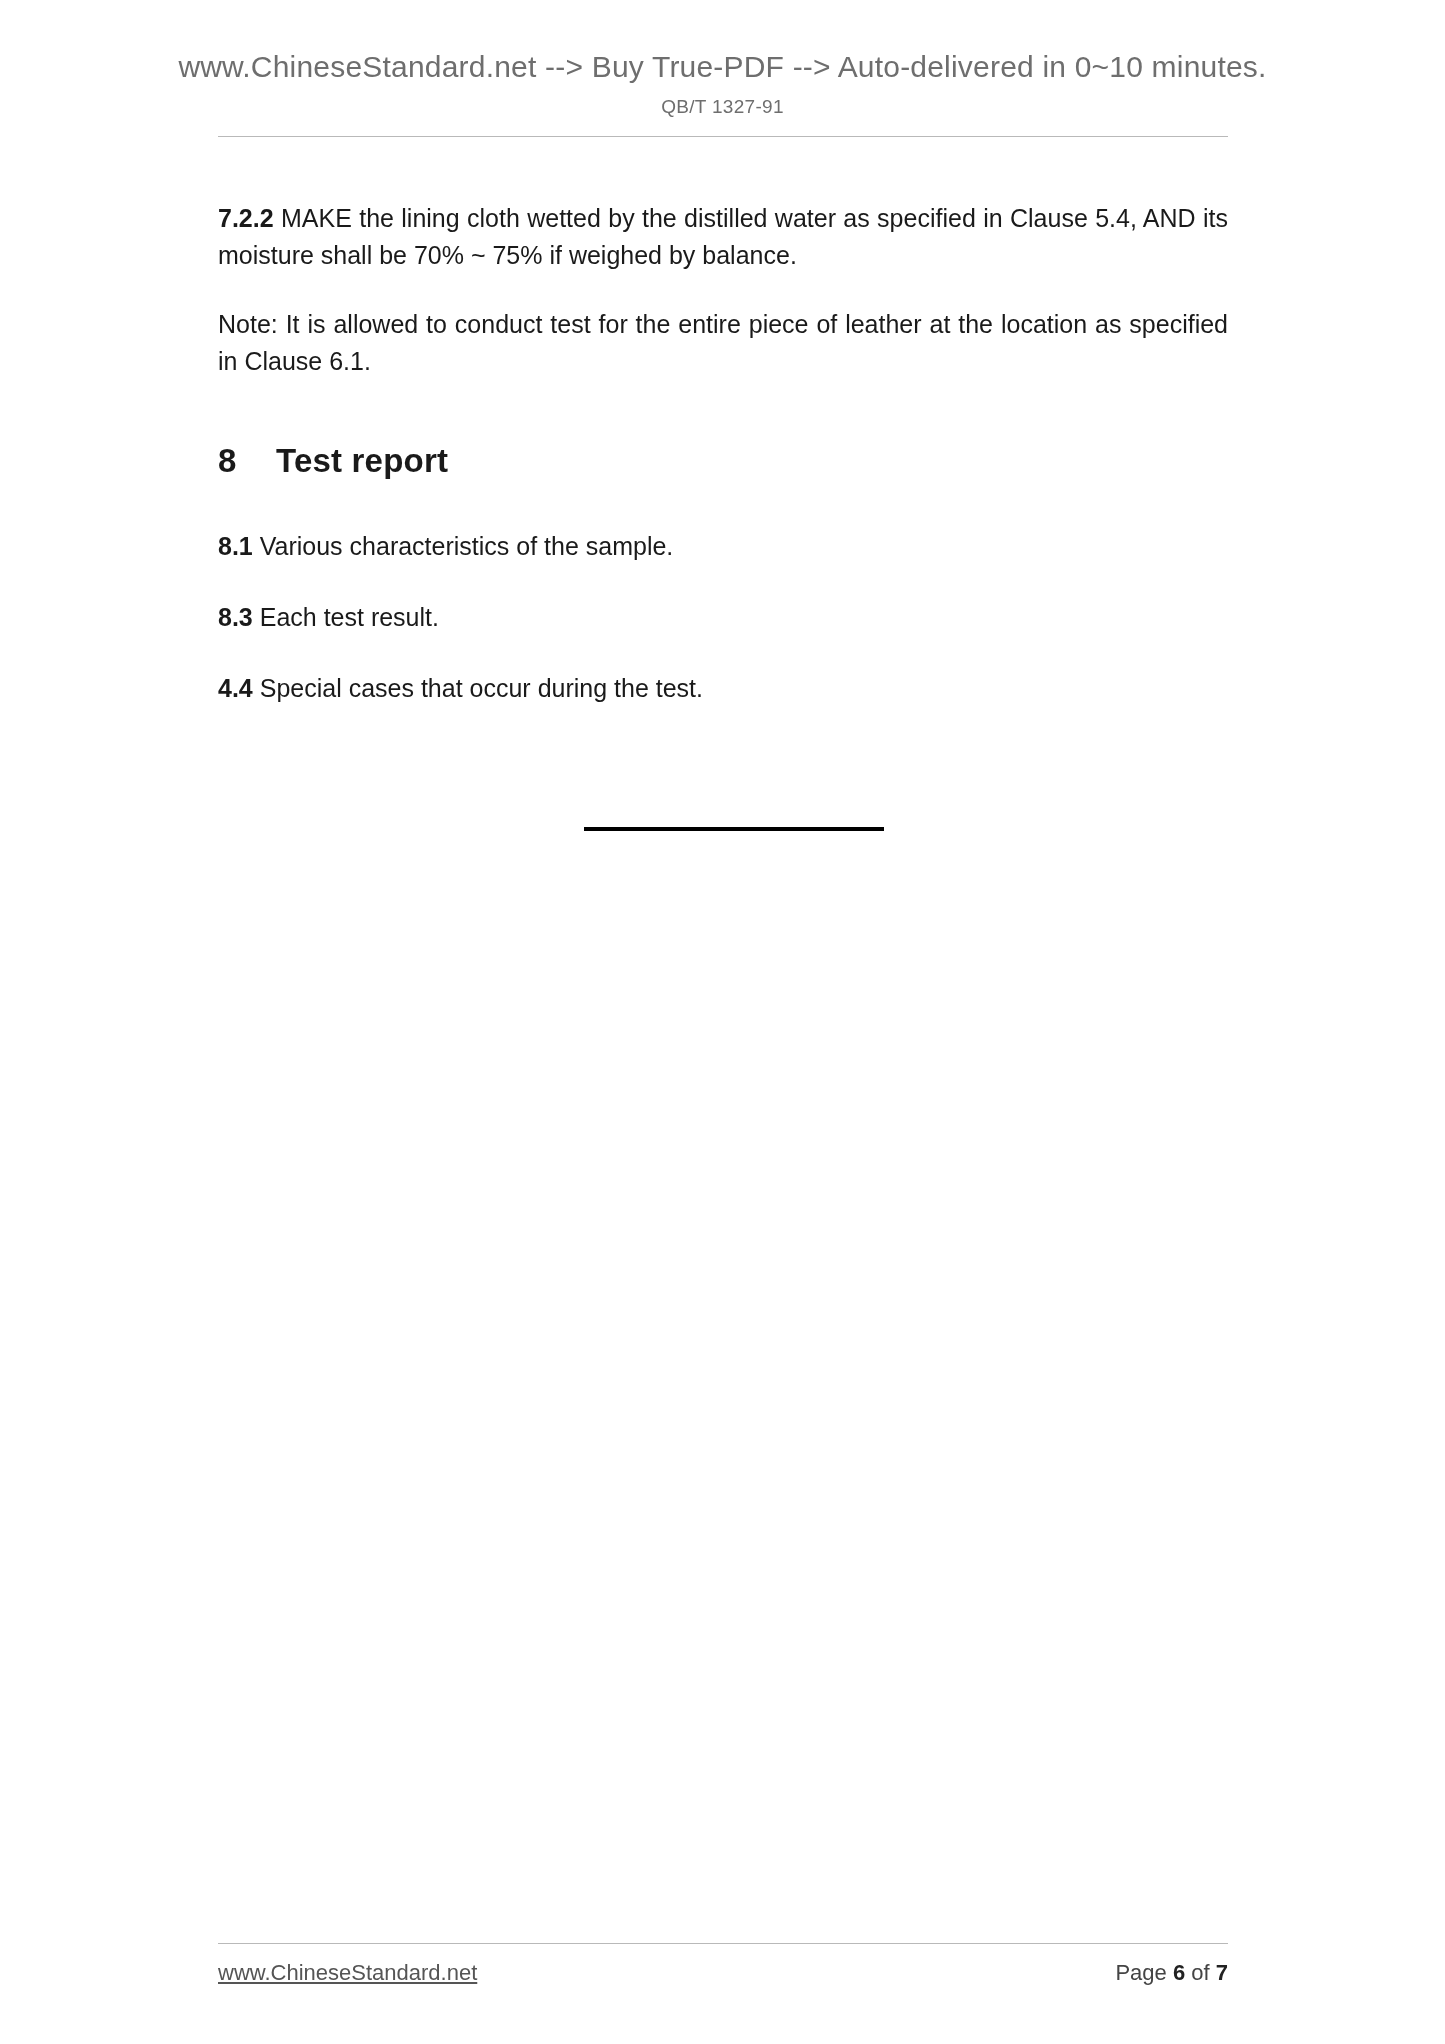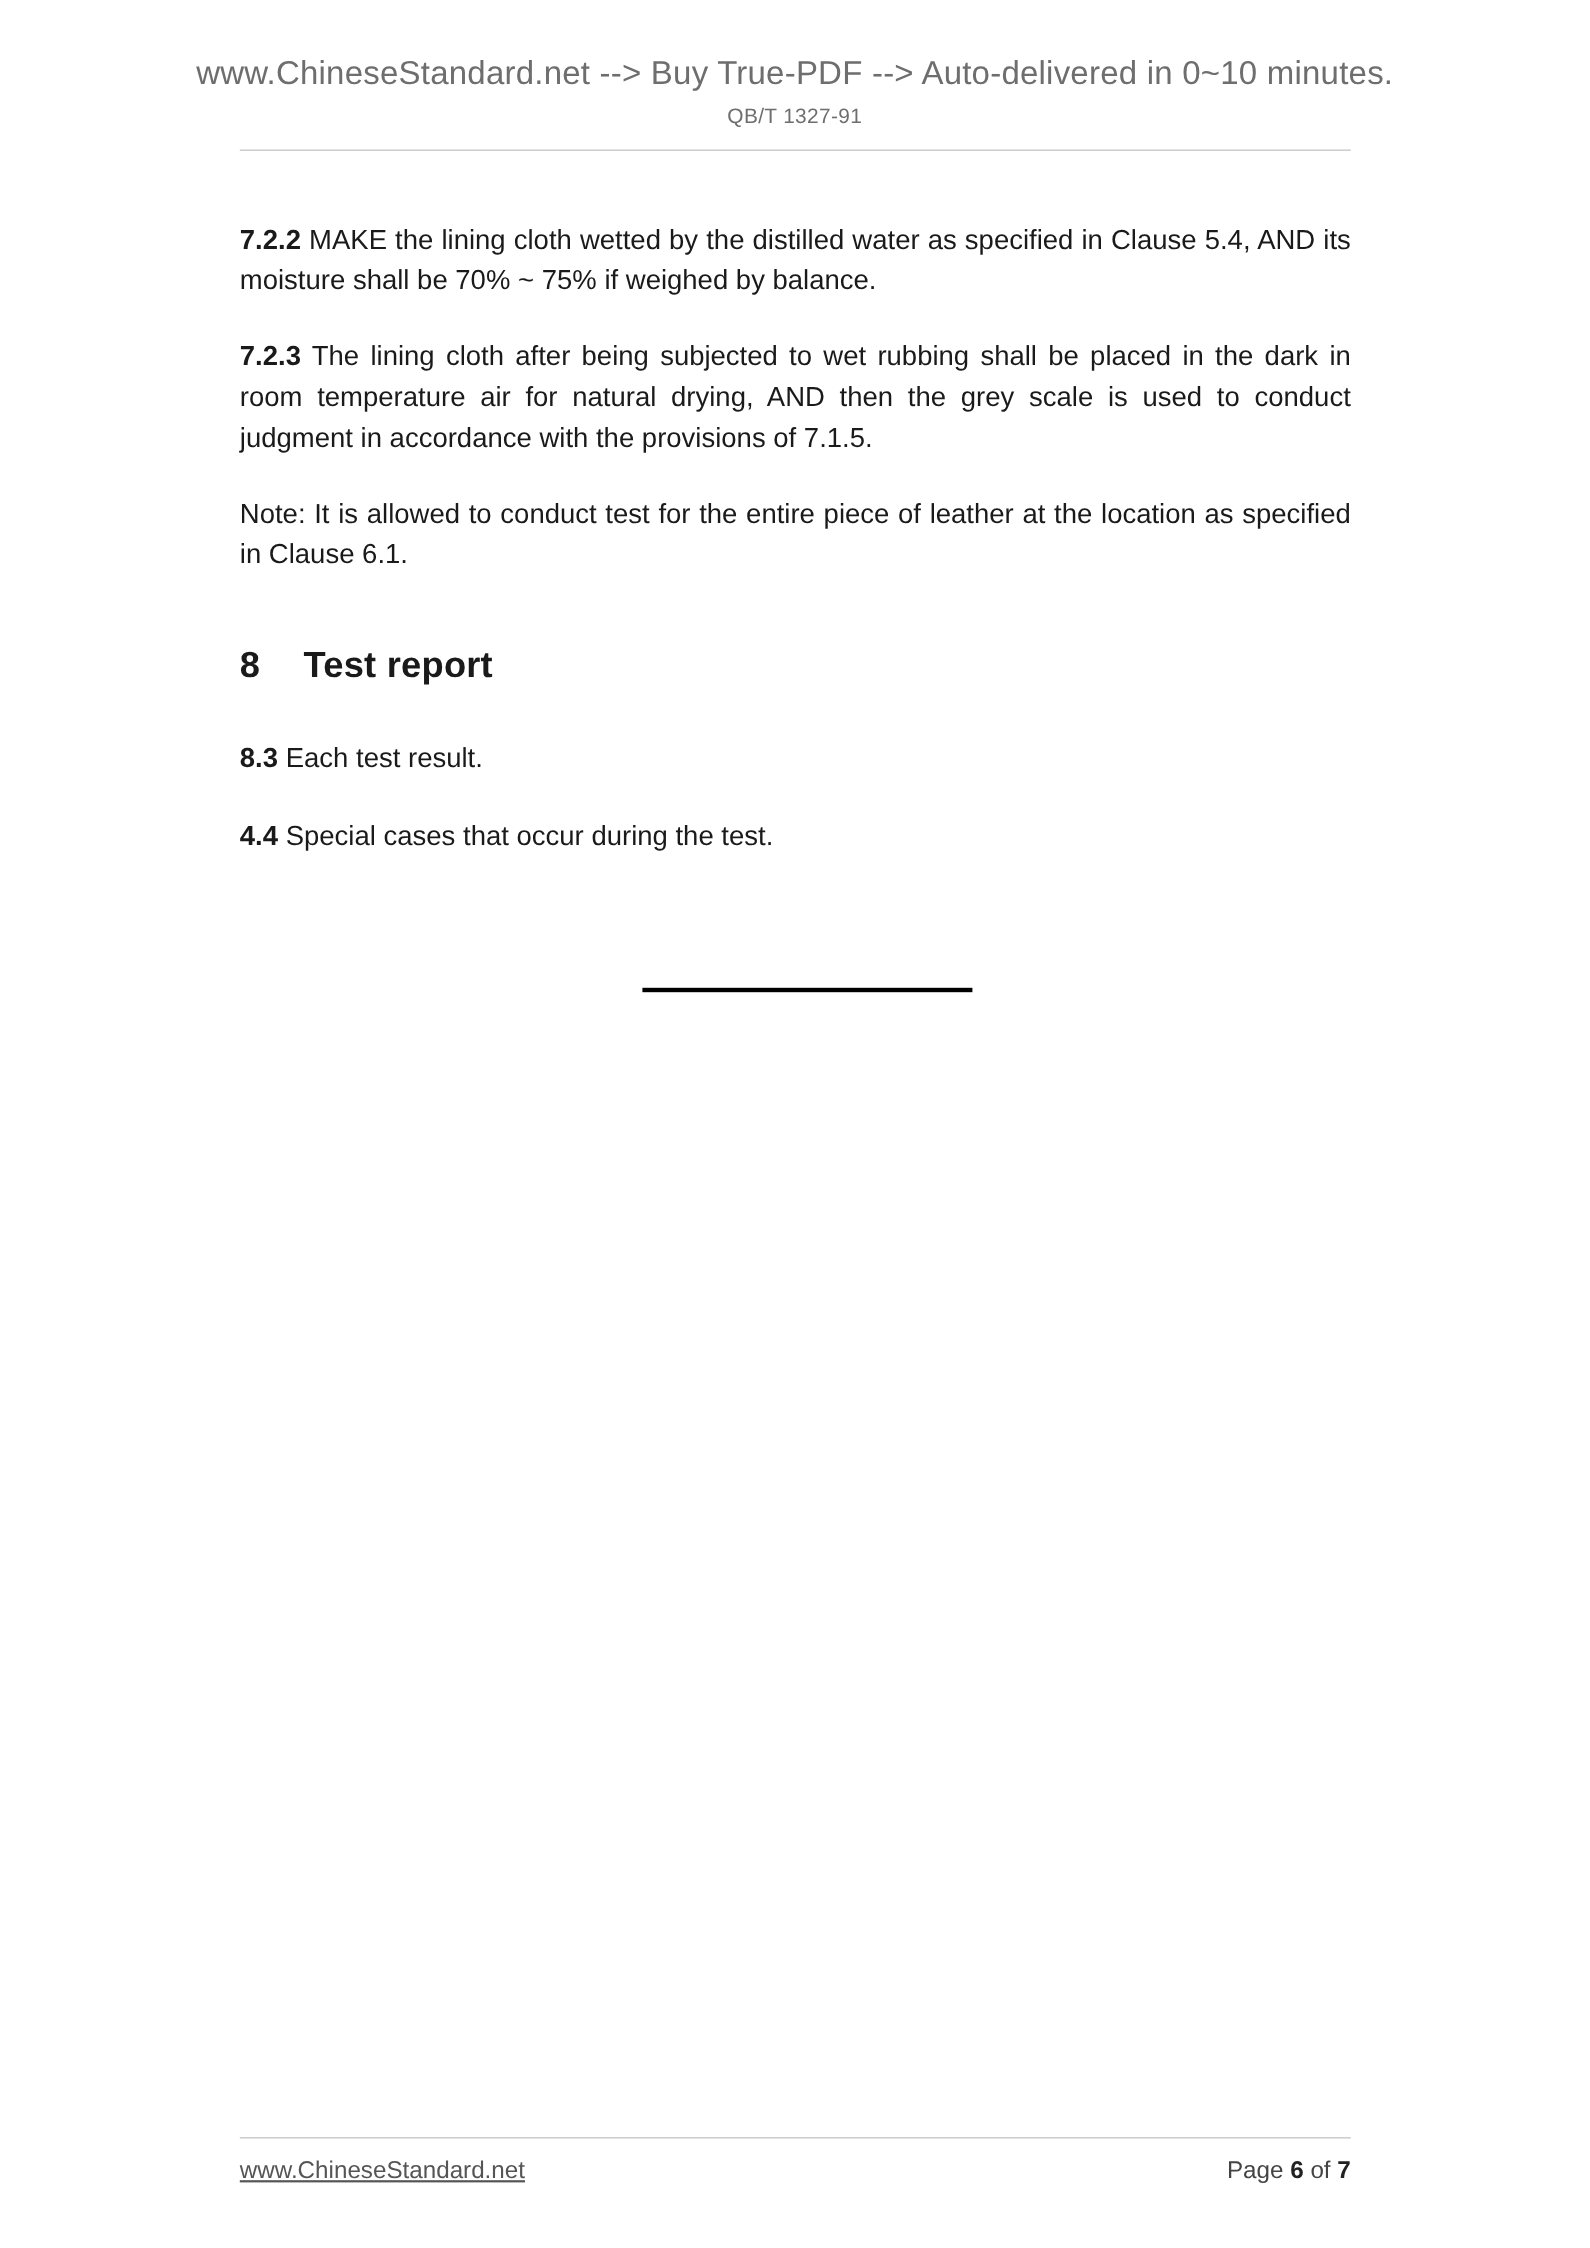--- a/index.html
+++ b/index.html
@@ -117,27 +117,27 @@
 <div class="page">
 
   <div class="header-banner">www.ChineseStandard.net --&gt; Buy True-PDF --&gt; Auto-delivered in 0~10 minutes.</div>
   <div class="header-std">QB/T 1327-91</div>
   <div class="header-rule"></div>
 
   <div class="content">
 
     <p class="para"><span class="num">7.2.2</span><span> MAKE the lining cloth wetted by the distilled water as specified in Clause 5.4, AND its moisture shall be 70% ~ 75% if weighed by balance.</span></p>
 
-    <p class="para"><span class="num">7.2.3</span><span> The lining cloth after being subjected to wet rubbing shall be placed in the dark in room temperature air for natural drying, AND then the grey scale is used to conduct judgment in accordance with the provisions of 7.1.5.</span></p>
 
     <p class="para">Note: It is allowed to conduct test for the entire piece of leather at the location as specified in Clause 6.1.</p>
 
     <h2 class="section"><span class="sec-num">8</span><span>Test report</span></h2>
 
 
+    <p class="short-para"><span class="num">8.1</span><span> Various characteristics of the sample.</span></p>
 
 
     <p class="short-para"><span class="num">8.3</span><span> Each test result.</span></p>
 
     <p class="short-para"><span class="num">4.4</span><span> Special cases that occur during the test.</span></p>
 
     <div class="divider-wrap">
       <span class="divider-line"></span>
     </div>
 

